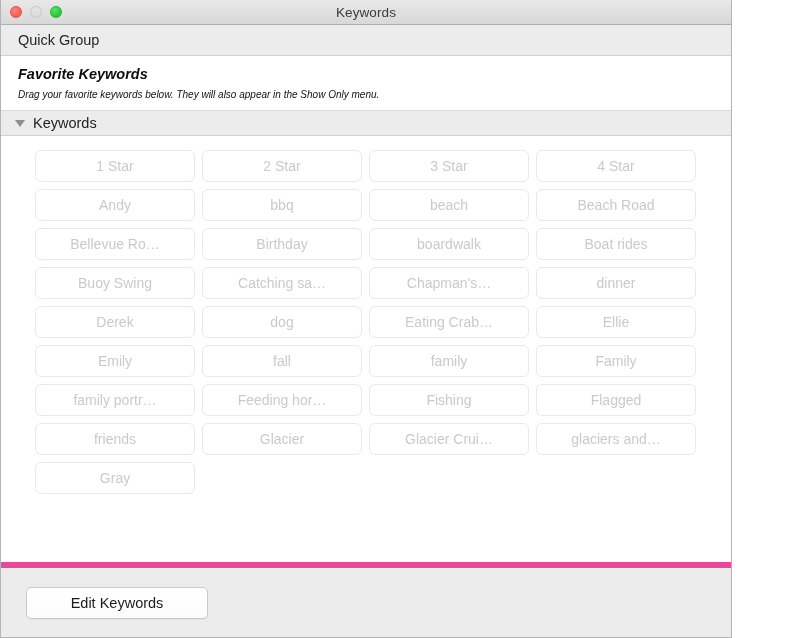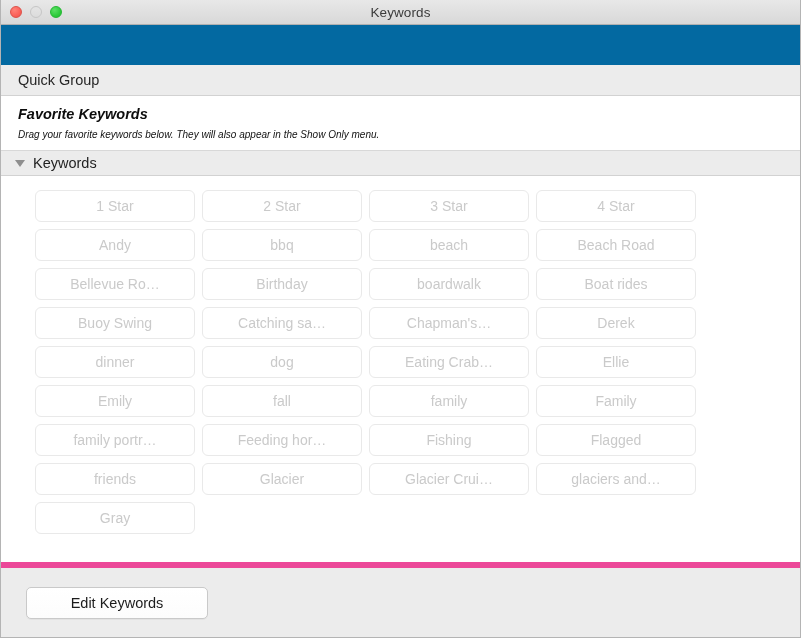--- a/index.html
+++ b/index.html
@@ -7,25 +7,25 @@
     padding: 0;
     background: #ffffff;
   }
   body {
     font-family: "Liberation Sans", "DejaVu Sans", sans-serif;
     -webkit-font-smoothing: antialiased;
   }
 
   #window {
     position: relative;
-    width: 801px;
+    width: 732px;
     height: 638px;
     box-sizing: border-box;
     overflow: hidden;
-    background: #0369a1;
+    background: #14b8a6;
     border: 1px solid #b4b4b4;
     border-top: none;
     display: flex;
     flex-direction: column;
   }
 
   
   .titlebar {
     position: relative;
     height: 24px;
@@ -73,21 +73,20 @@
   
   .quickgroup-bar {
     flex: 0 0 31px;
     height: 31px;
     background: #ececec;
     border-bottom: 1px solid #d2d2d2;
     display: flex;
     align-items: center;
     padding-left: 17px;
     box-sizing: border-box;
-    margin-top: 40px;
   }
   .quickgroup-label {
     font-size: 14.5px;
     color: #262626;
   }
 
   
   .fav-block {
     flex: 0 0 auto;
     background: #ffffff;
@@ -228,22 +227,22 @@
         <div class="keyword-pill">bbq</div>
         <div class="keyword-pill">beach</div>
         <div class="keyword-pill">Beach Road</div>
         <div class="keyword-pill">Bellevue Ro…</div>
         <div class="keyword-pill">Birthday</div>
         <div class="keyword-pill">boardwalk</div>
         <div class="keyword-pill">Boat rides</div>
         <div class="keyword-pill">Buoy Swing</div>
         <div class="keyword-pill">Catching sa…</div>
         <div class="keyword-pill">Chapman's…</div>
+        <div class="keyword-pill">dinner</div>
         <div class="keyword-pill">Derek</div>
-        <div class="keyword-pill">dinner</div>
         <div class="keyword-pill">dog</div>
         <div class="keyword-pill">Eating Crab…</div>
         <div class="keyword-pill">Ellie</div>
         <div class="keyword-pill">Emily</div>
         <div class="keyword-pill">fall</div>
         <div class="keyword-pill">family</div>
         <div class="keyword-pill">Family</div>
         <div class="keyword-pill">family portr…</div>
         <div class="keyword-pill">Feeding hor…</div>
         <div class="keyword-pill">Fishing</div>

